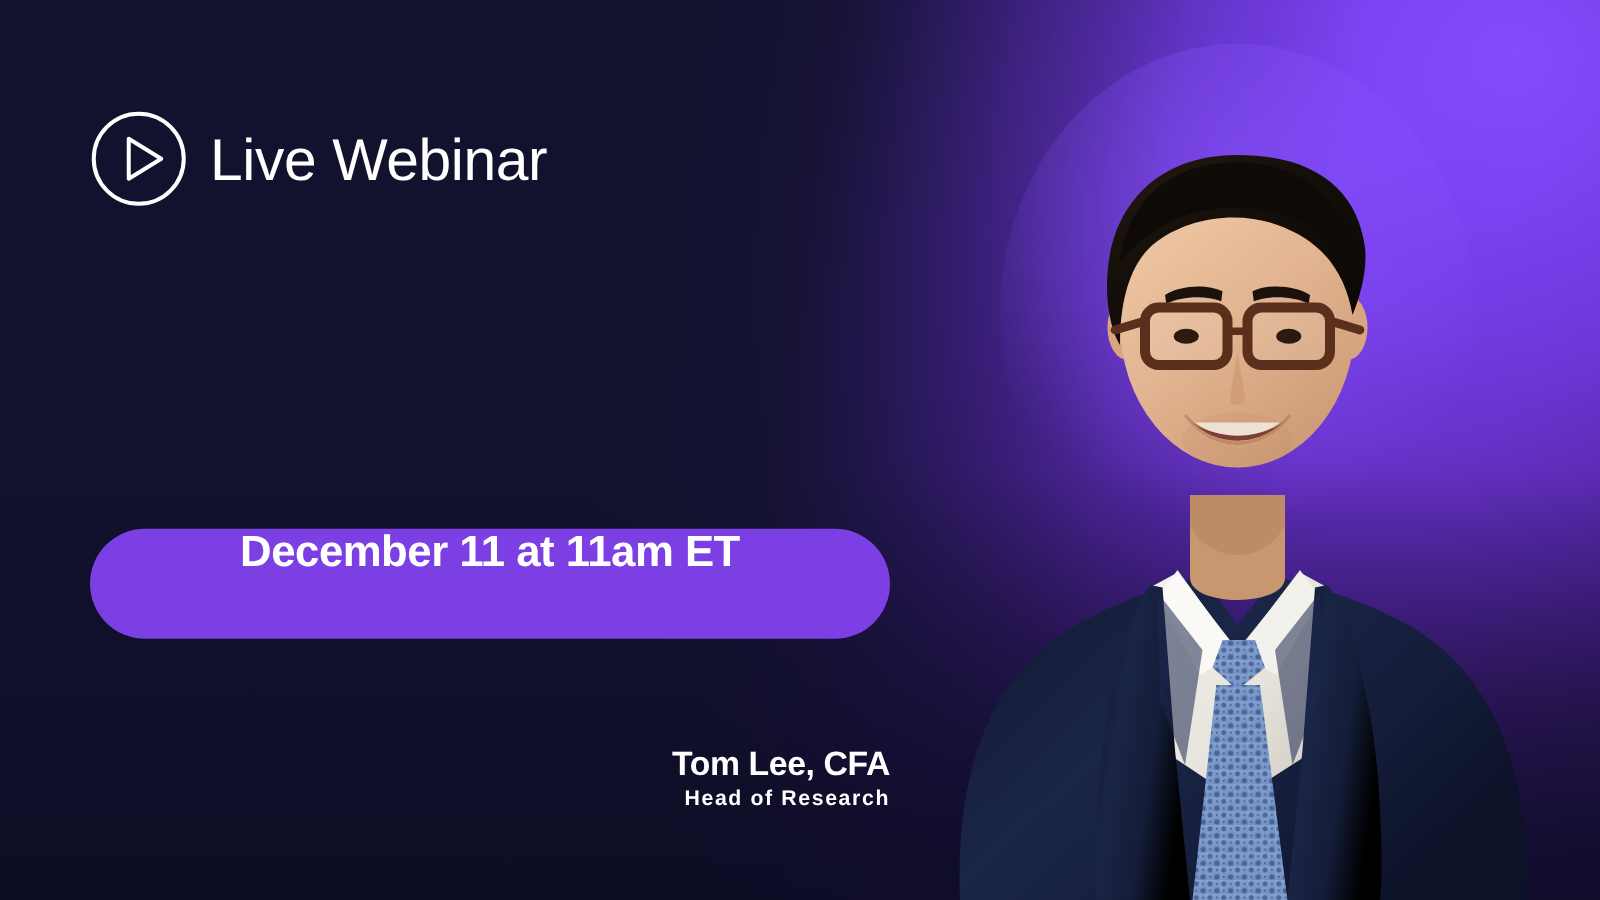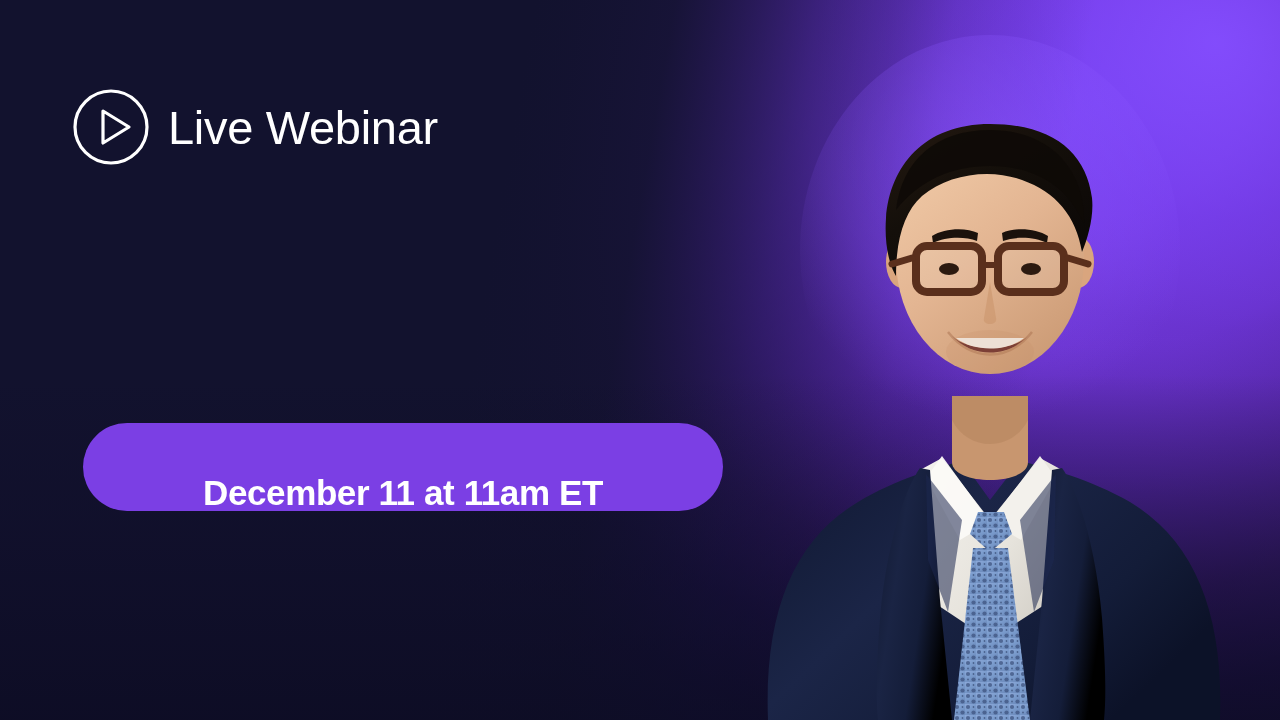--- a/index.html
+++ b/index.html
@@ -114,28 +114,28 @@
     font-weight: 700;
     line-height: 1.12;
     letter-spacing: -1.6px;
     color: #ffffff;
     white-space: nowrap;
   }
   .headline .year { color: #82c2f2; }
 
   .date-pill {
     position: absolute;
-    left: 11px;
+    left: 0;
     top: 423px;
     width: 640px;
     height: 88px;
     border-radius: 44px;
     background: #7b3fe4;
     display: flex;
-    align-items: flex-end;
+    align-items: flex-start;
     justify-content: center;
     box-sizing: border-box;
     border: none;
     cursor: pointer;
     font-family: inherit;
   }
   .date-pill-label {
     font-size: 35px;
     font-weight: 700;
     color: #ffffff;
@@ -298,16 +298,18 @@
       </svg>
       <span class="eyebrow-label">Live Webinar</span>
     </div>
 
 
     <button class="date-pill">
       <span class="date-pill-label">December 11 at 11am ET</span>
     </button>
 
     <div class="speaker">
+      <div class="speaker-name">Tom Lee, CFA</div>
+      <div class="speaker-role">Head of Research</div>
     </div>
 
   </div>
 </div>
 
 </body></html>

